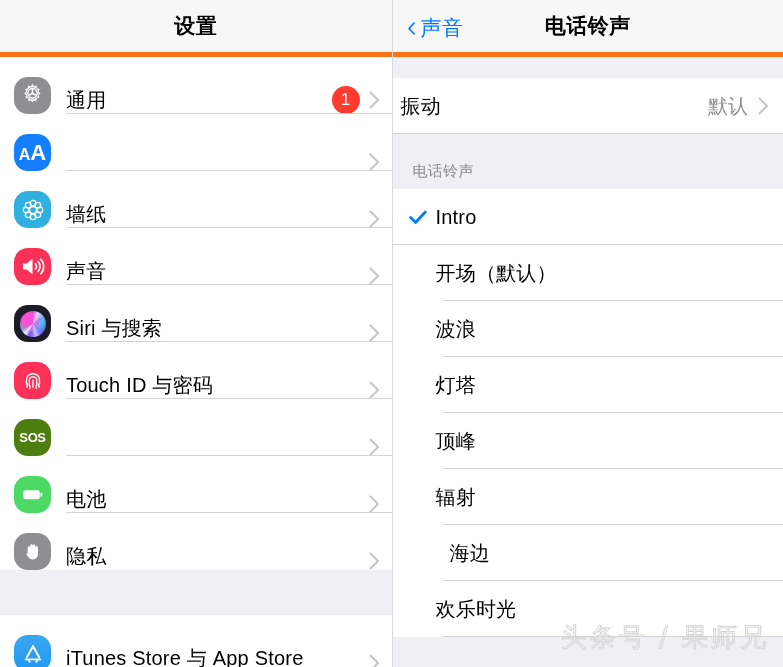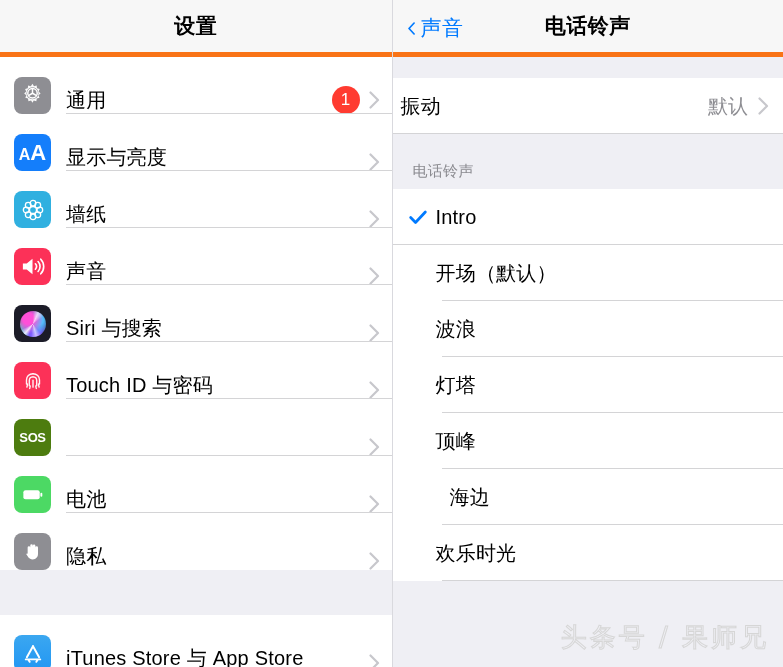--- a/index.html
+++ b/index.html
@@ -38,21 +38,21 @@
   .row{
     position:relative;display:flex;align-items:flex-end;
     height:57px;padding-left:14px;box-sizing:border-box;background:#fff;
   }
   .row::after{
     content:"";position:absolute;left:66px;right:0;bottom:0;
     height:1px;background:#d4d4d6;
   }
   .row.last::after{display:none;}
   .row-icon{
-    width:37px;height:37px;border-radius:8px;flex:0 0 37px;
+    width:37px;height:37px;border-radius:14px;flex:0 0 37px;
     display:flex;align-items:center;justify-content:center;
     overflow:hidden;position:relative;margin-top:40px;
   }
   .row-label{
     margin-left:15px;font-size:20px;color:#000;letter-spacing:.2px;
     white-space:nowrap;
   }
   .row-right{margin-left:auto;display:flex;align-items:center;padding-right:12px;gap:9px;}
   .badge{
     min-width:28px;height:28px;border-radius:14px;background:#ff3b30;
@@ -163,21 +163,20 @@
           <svg class="chevron" viewBox="0 0 11 18">
               <path d="M1.5 1.5 L9 9 L1.5 16.5"></path>
             </svg>
         </div>
       </div>
 
       <div class="row">
         <div class="row-icon ic-display">
           <span class="ic-text" style="font-size:16px;">A<span style="font-size:22px;">A</span></span>
         </div>
-        <div class="row-label">显示与亮度</div>
         <div class="row-right">
           <svg class="chevron" viewBox="0 0 11 18">
               <path d="M1.5 1.5 L9 9 L1.5 16.5"></path>
             </svg>
         </div>
       </div>
 
       <div class="row">
         <div class="row-icon ic-wallpaper">
           <svg width="26" height="26" viewBox="0 0 32 32" aria-hidden="true">
@@ -385,20 +384,26 @@
         <div class="r-label">灯塔</div>
       </div>
 
       <div class="r-row" style="padding-left:14px;">
         <svg class="check hidden" viewBox="0 0 24 24">
             <path d="M4 12.6 L9.3 18 L20 6.5"></path>
           </svg>
         <div class="r-label">顶峰</div>
       </div>
 
+      <div class="r-row" style="padding-left:14px;">
+        <svg class="check hidden" viewBox="0 0 24 24">
+            <path d="M4 12.6 L9.3 18 L20 6.5"></path>
+          </svg>
+        <div class="r-label">辐射</div>
+      </div>
 
       <div class="r-row" style="padding-left:28px;">
         <svg class="check hidden" viewBox="0 0 24 24">
             <path d="M4 12.6 L9.3 18 L20 6.5"></path>
           </svg>
         <div class="r-label">海边</div>
       </div>
 
       <div class="r-row" style="padding-left:14px;">
         <svg class="check hidden" viewBox="0 0 24 24">

